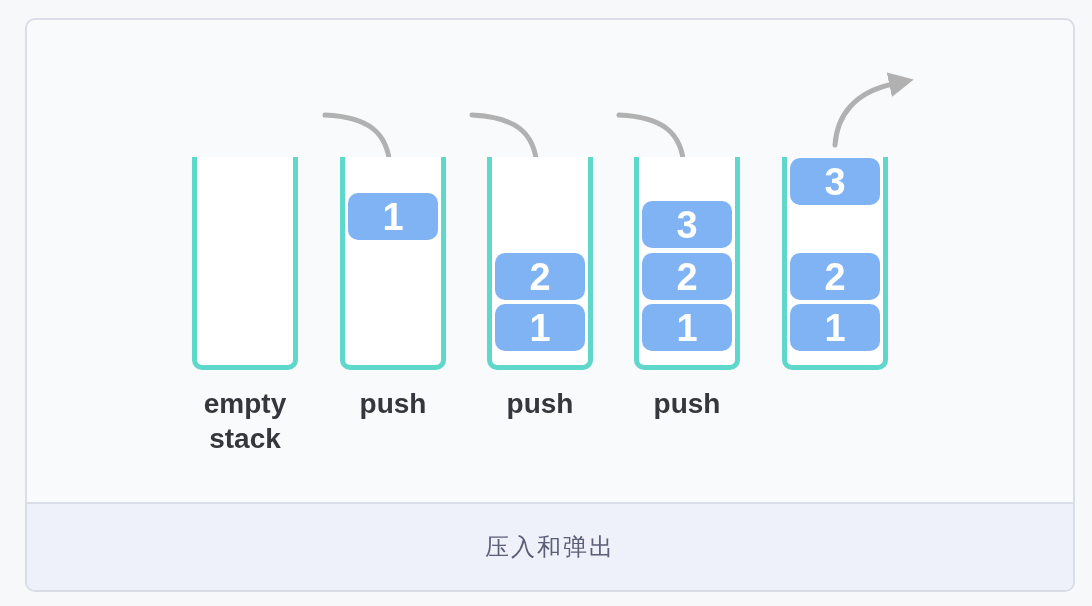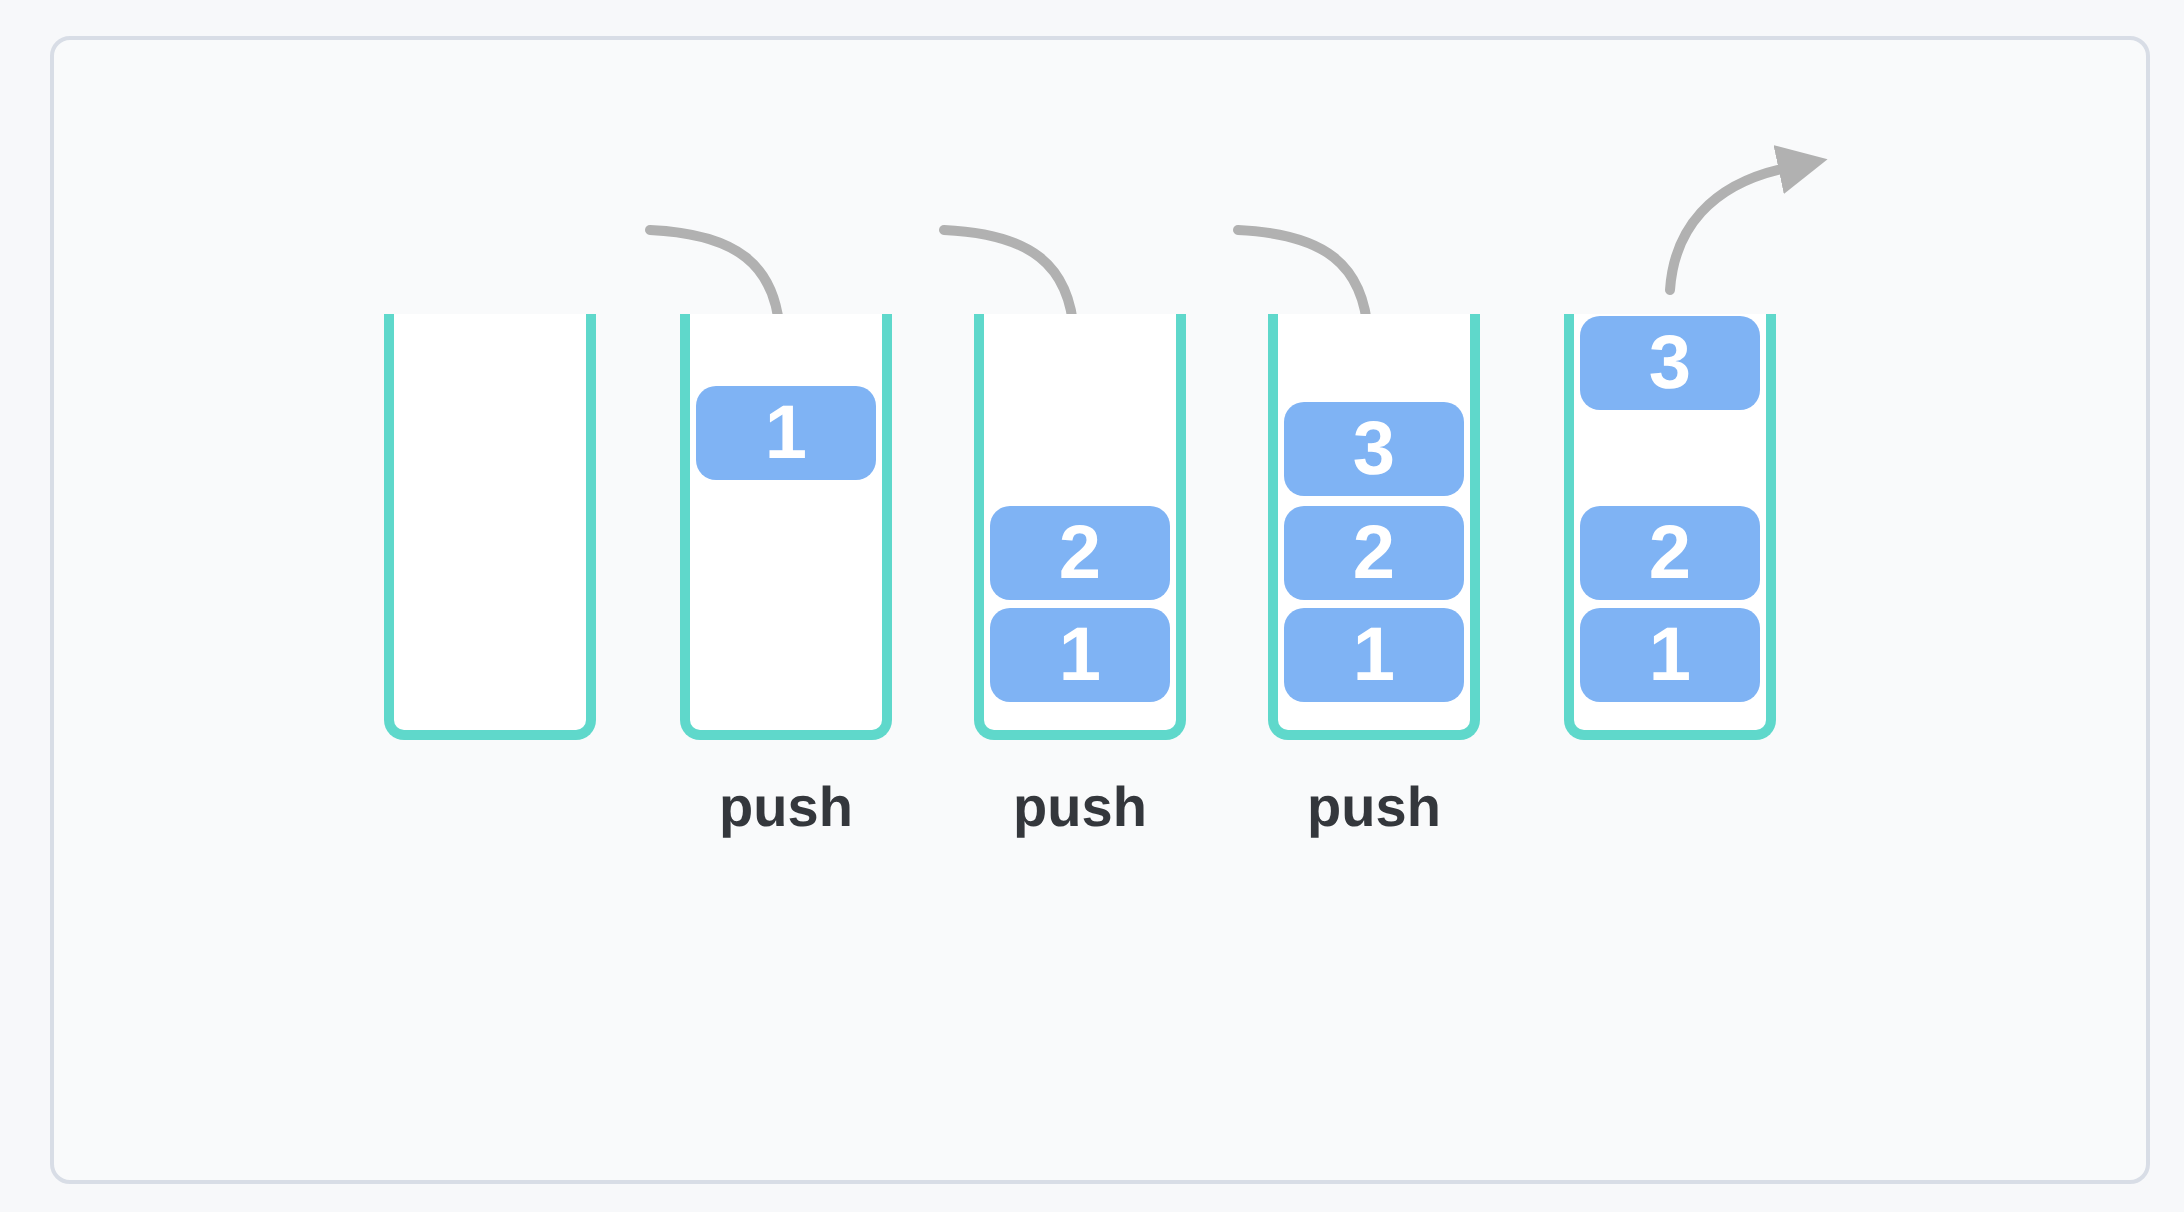--- a/index.html
+++ b/index.html
@@ -104,20 +104,21 @@
           <path d="M0 0 L10 5 L0 10 Z" style="fill: var(--arrow, #b1b1b1);"></path>
         </marker>
       </defs>
     <path class="arrow-path" marker-end="url(#arrowhead)" d="M 298 95 C 341 97, 361 112, 363 147"></path>
         <path class="arrow-path" marker-end="url(#arrowhead)" d="M 445 95 C 488 97, 508 112, 510 147"></path>
         <path class="arrow-path" marker-end="url(#arrowhead)" d="M 592 95 C 635 97, 655 112, 657 147"></path>
         <path class="arrow-path" marker-end="url(#arrowhead)" d="M 808 125 C 810 95, 828 72, 866 64"></path>
       </svg>
   <div class="stack-unit" style="left: 165px;">
     <div class="stack-container"></div>
+    <div class="stack-label">empty stack</div>
   </div>
       <div class="stack-unit" style="left: 313px;">
     <div class="stack-container">
           <div class="stack-block" style="top: 36px; left: 3px;">1</div>
         </div>
     <div class="stack-label">push</div>
   </div>
       <div class="stack-unit" style="left: 460px;">
     <div class="stack-container">
           <div class="stack-block" style="top: 96px; left: 3px;">2</div>
@@ -134,13 +135,16 @@
     <div class="stack-label">push</div>
   </div>
       <div class="stack-unit" style="left: 755px;">
     <div class="stack-container">
           <div class="stack-block" style="top: 1px; left: 3px;">3</div>
           <div class="stack-block" style="top: 96px; left: 3px;">2</div>
           <div class="stack-block" style="top: 147px; left: 3px;">1</div>
         </div>
   </div>
     </div>
+  <div class="caption-bar">
+    <div class="caption-text">压入和弹出</div>
+  </div>
 </div>
 
 </body></html>

